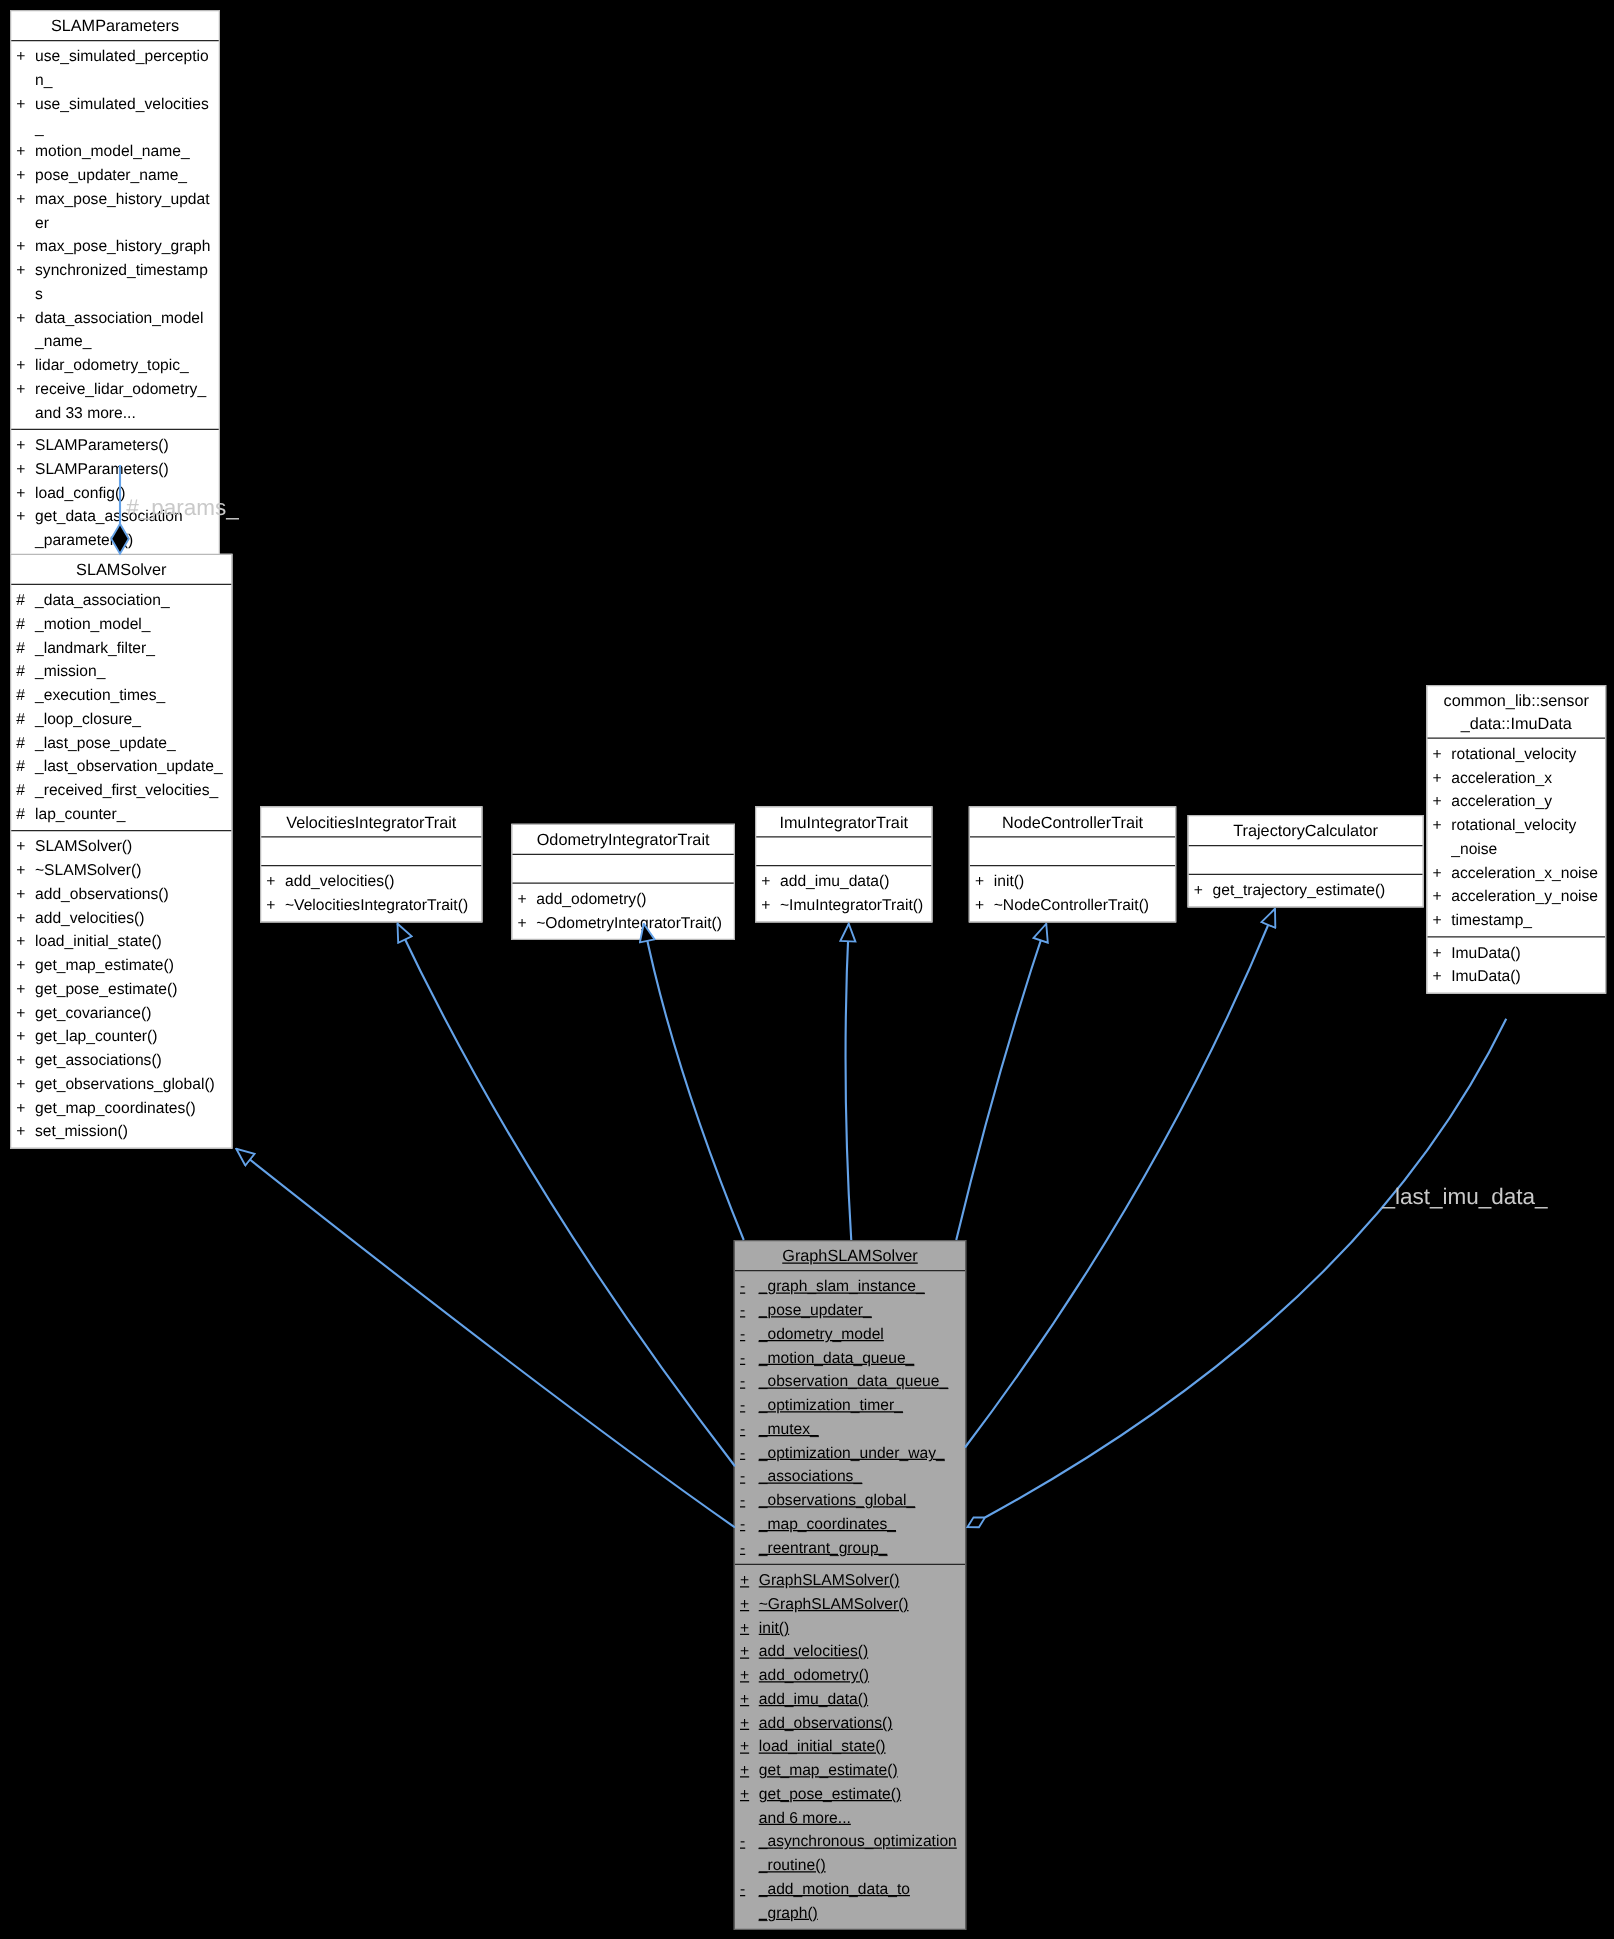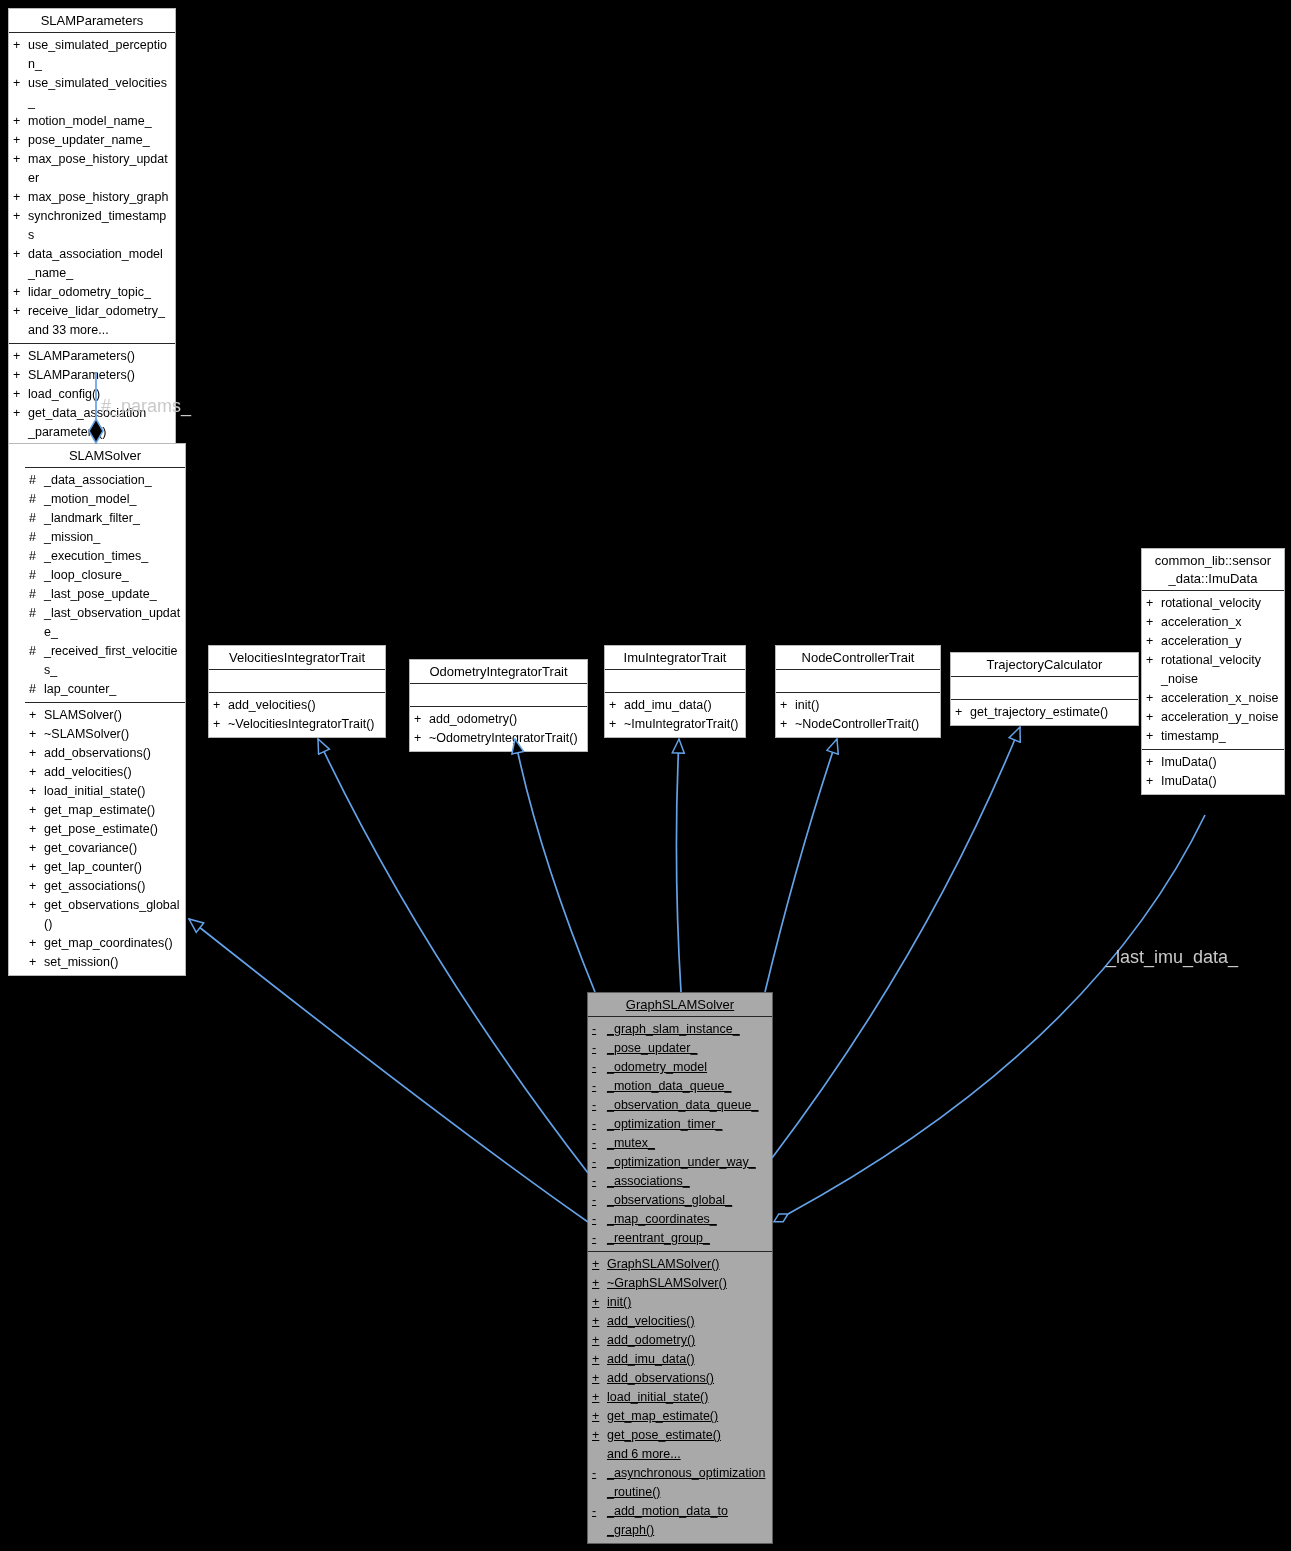--- a/index.html
+++ b/index.html
@@ -23,21 +23,21 @@
     border-bottom:1px solid #262626;
   }
   .csec { padding:3px 4px; border-bottom:1px solid #262626; }
   .csec:last-child { border-bottom:none; }
   .csec.empty { height:22px; padding:0; }
   .mrow { display:flex; align-items:flex-start; }
   .vis { flex:0 0 15px; width:15px; }
   .mname { white-space:pre-line; word-break:break-word; }
   
   #box-slamparameters { left:8px;    top:8px;    width:168px; }
-  #box-slamsolver     { left:8px;    top:443px;  width:178px;padding-left:16px; }
+  #box-slamsolver     { left:8px;    top:443px;  width:178px; }
   #box-velocities     { left:208px;  top:645px;  width:178px; }
   #box-odometry       { left:409px;  top:659px;  width:179px; }
   #box-imuintegrator  { left:604px;  top:645px;  width:142px; }
   #box-nodecontroller { left:775px;  top:645px;  width:166px; }
   #box-trajectory     { left:950px;  top:652px;  width:189px; }
   #box-imudata        { left:1141px; top:548px;  width:144px; }
   #box-graphslam      { left:587px;  top:992px;  width:186px; }
   
   #edges { position:absolute; left:0; top:0; z-index:2; pointer-events:none; }
   #edges path, #edges line { stroke:var(--edge,#64a2e8); stroke-width:1.7; fill:none; }

